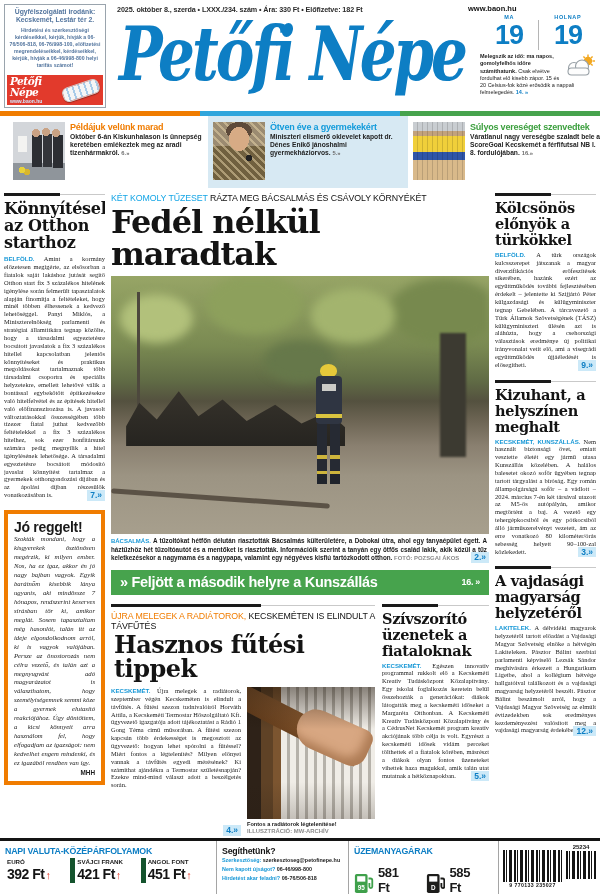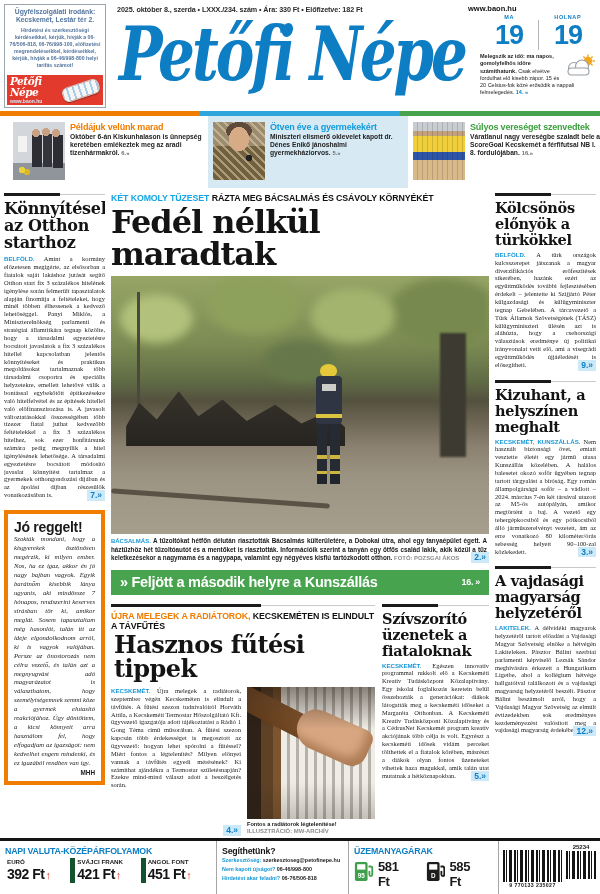--- a/index.html
+++ b/index.html
@@ -82,21 +82,21 @@
   .hd-15{font-size:14.5px;line-height:1.1;margin:3px 0 3px}
   .hd-main{font-size:32px;line-height:1;margin:3px 0 6px;letter-spacing:-1px}
   .hd-26{font-size:24px;line-height:1;margin:2px 3px 6px;letter-spacing:-.5px}
   .bod{font-family:"Liberation Serif",serif;font-size:6.45px;line-height:1.22;text-align:justify;
        color:#1b1b1b;margin:0}
   .lead{font-family:"Liberation Sans",sans-serif;font-weight:800;color:#1697d6;font-size:.95em}
   .chip{display:inline-block;background:#cce9f8;color:#0d7ec4;font-family:"Liberation Sans",sans-serif;
         font-weight:800;font-size:8.5px;line-height:1.25;padding:0 3px}
   .p-rel{position:relative;padding-bottom:2px}
   .chip.abs{position:absolute;right:0;bottom:0}
-  .kick{font-size:8.8px;font-weight:700;color:#101010;letter-spacing:-.1px;line-height:1.15}
+  .kick{font-size:8.8px;font-weight:400;color:#101010;letter-spacing:-.1px;line-height:1.15}
   .kick .hl{color:#14a5e6}
   .kick .hl-o{color:#f07c00}
   .caption{font-family:"Liberation Sans",sans-serif;font-size:6.3px;font-weight:700;line-height:1.3;
            text-align:justify;margin:3px 0 0;color:#181818;position:relative;padding-right:2px}
   .credit{color:#8b8b8b;font-size:5.9px;font-weight:700}
 
   
   .col-left{position:absolute;left:4px;top:193px;width:101px;height:645px;overflow:hidden}
   .col-mid{position:absolute;left:111px;top:193px;width:378px;height:645px;overflow:hidden}
   .col-right{position:absolute;left:495px;top:193px;width:101px;height:645px;overflow:hidden}
@@ -168,21 +168,21 @@
   .fx-cell{flex:1;padding:0 2px}
   .fx-cell+.fx-cell{border-left:5px solid #14532d}
   .fx-label{font-size:6.2px;font-weight:800;color:#222}
   .fx-val{font-size:14px;font-weight:900;letter-spacing:-.5px;color:#141414;line-height:1.3}
   .arrow{color:#e53b2a;font-size:11px;font-weight:900;margin-left:1px}
   .f-help{width:132px;border-left:1px solid #a5a5a5}
   .hp-row{font-size:5.4px;line-height:1.65;color:#222;font-weight:700;white-space:nowrap;overflow:hidden}
   .hp-row:first-of-type{margin-top:2px}
   .hp-label{color:#1697d6;font-weight:800}
   .f-fuel{width:150px;border-left:1px solid #a5a5a5}
-  .fuel-row{display:flex;align-items:flex-start;gap:4px;margin-top:3px}
+  .fuel-row{display:flex;align-items:flex-end;gap:4px;margin-top:9px}
   .fuel-val{font-size:13px;font-weight:900;letter-spacing:-.3px;margin-right:8px}
   .pump-body{fill:#3fa04b}.pump-d .pump-body{fill:#1d1d1b}
   .pump-hose{fill:none;stroke:#3fa04b;stroke-width:2}.pump-d .pump-hose{stroke:#1d1d1b}
   .pump-label{fill:#fff;font-size:7px;font-weight:bold;font-family:"Liberation Sans",sans-serif}
   .f-code{flex:1;border-left:1px solid #a5a5a5;display:flex;gap:4px;align-items:flex-start;padding:3px 4px 0}
   .bars{background:repeating-linear-gradient(90deg,#141414 0 2px,#fff 2px 3px,#141414 3px 4px,#fff 4px 6px,#141414 6px 9px,#fff 9px 11px)}
   .bc-left{flex:1.4;margin-top:6px}
   .bc-left .bars{height:32px}
   .bc-right{width:30px}
   .bc-right .bars{height:28px}

